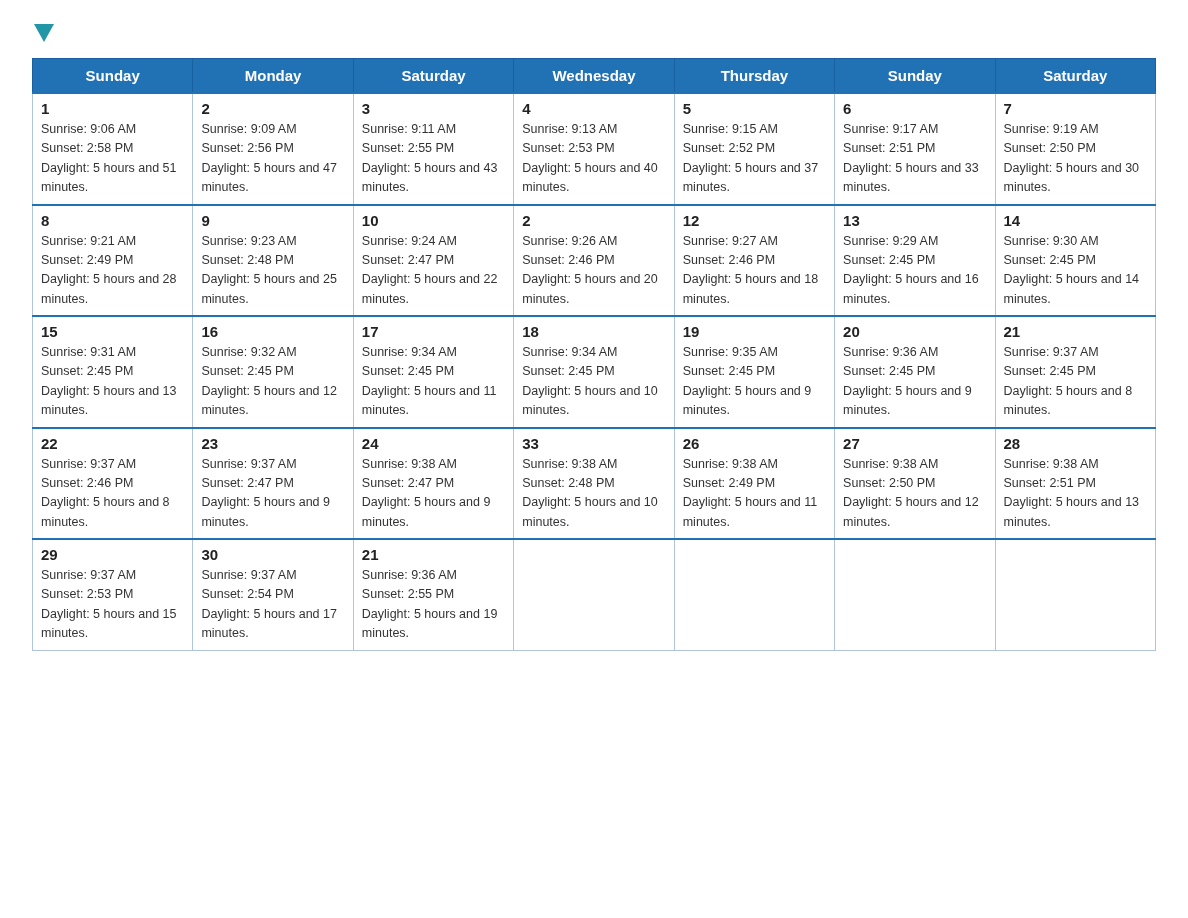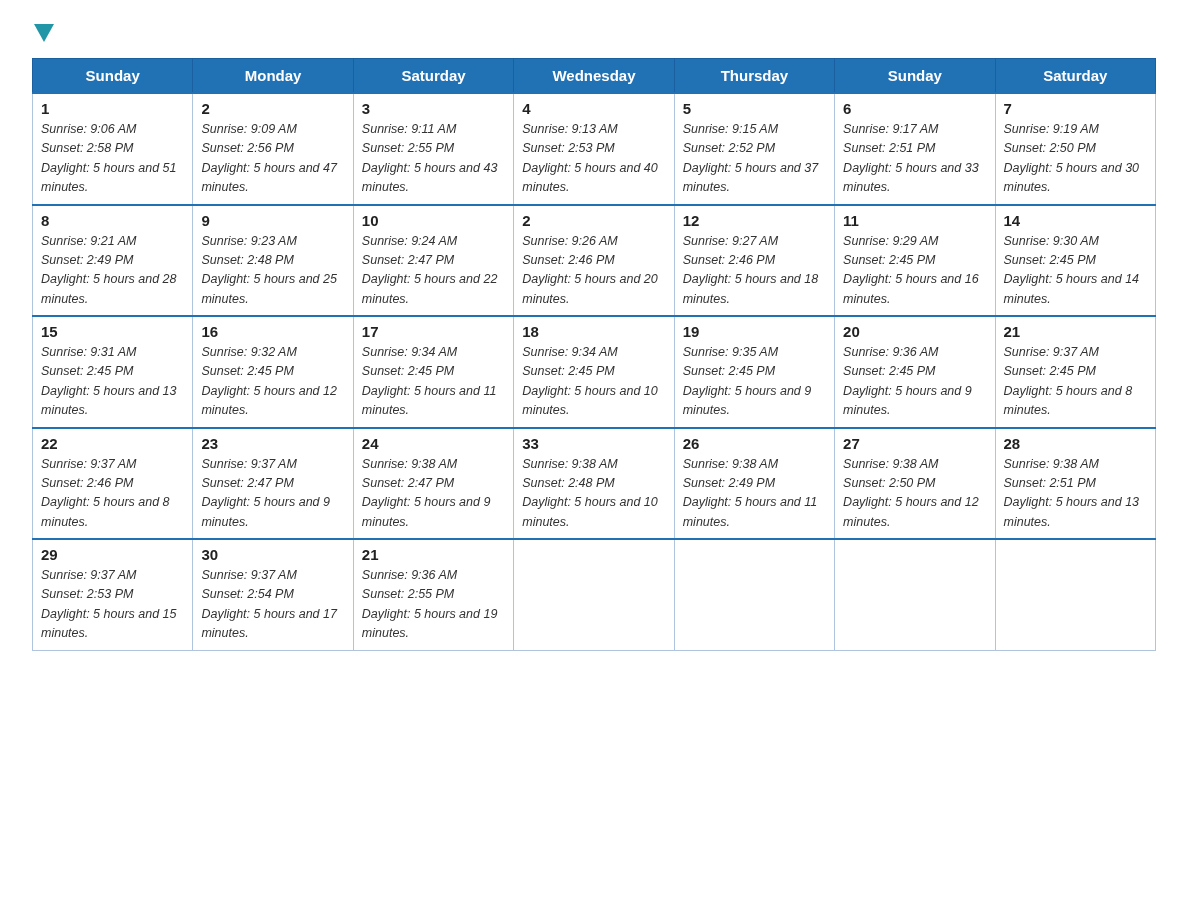--- a/index.html
+++ b/index.html
@@ -84,21 +84,20 @@
       font-size: 15px;
       font-weight: bold;
       color: #222;
       margin-bottom: 3px;
       display: block;
     }
     .day-info {
       font-size: 12.5px;
       color: #333;
       line-height: 1.55;
-      font-style: italic;
     }
     .week-row td {
       border-top: 2px solid #2171b5;
     }
     .empty-cell {
       background: #fff;
     }
   </style>
 </head>
 <body>
@@ -175,21 +174,21 @@
         </td>
         <td>
           <span class="day-number">2</span>
           <div class="day-info">Sunrise: 9:26 AM<br>Sunset: 2:46 PM<br>Daylight: 5 hours and 20 minutes.</div>
         </td>
         <td>
           <span class="day-number">12</span>
           <div class="day-info">Sunrise: 9:27 AM<br>Sunset: 2:46 PM<br>Daylight: 5 hours and 18 minutes.</div>
         </td>
         <td>
-          <span class="day-number">11</span>
+          <span class="day-number">13</span>
           <div class="day-info">Sunrise: 9:29 AM<br>Sunset: 2:45 PM<br>Daylight: 5 hours and 16 minutes.</div>
         </td>
         <td>
           <span class="day-number">14</span>
           <div class="day-info">Sunrise: 9:30 AM<br>Sunset: 2:45 PM<br>Daylight: 5 hours and 14 minutes.</div>
         </td>
       </tr>
       <tr class="week-row">
         <td>
           <span class="day-number">15</span>

